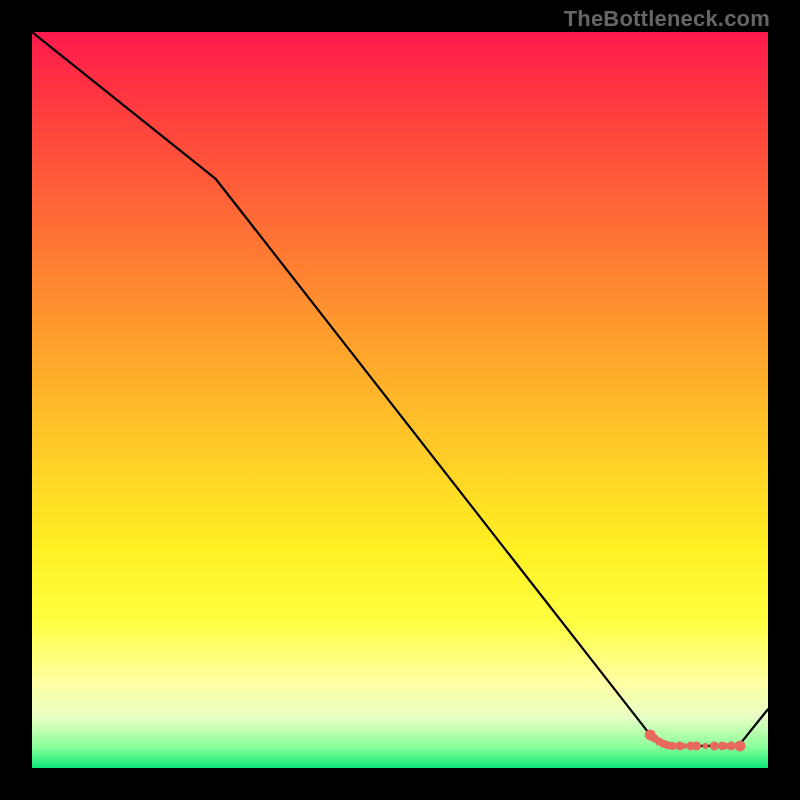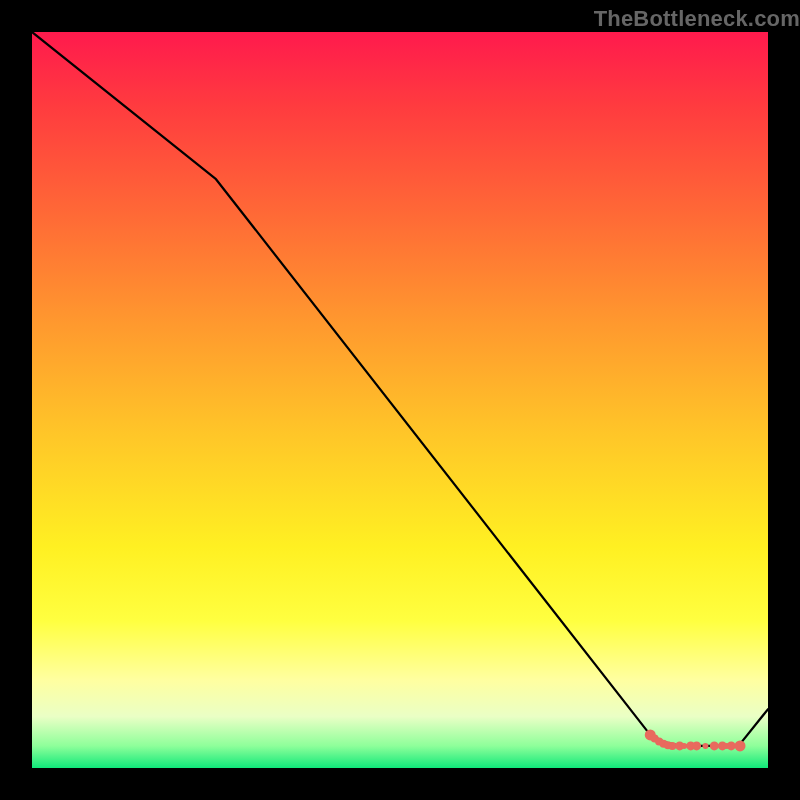--- a/index.html
+++ b/index.html
@@ -27,21 +27,21 @@
       #ffff40 80%,
       #ffffa0 88%,
       #eaffc5 93%,
       #8eff9a 97%,
       #10e87a 100%
     );
   }
   .watermark {
     position: absolute;
     top: 6px;
-    right: 0;
+    right: 30px;
     color: #666;
     font-size: 22px;
     font-weight: 600;
     letter-spacing: 0.2px;
     user-select: none;
   }
   svg.overlay {
     position: absolute;
     left: 32px;
     top: 32px;

